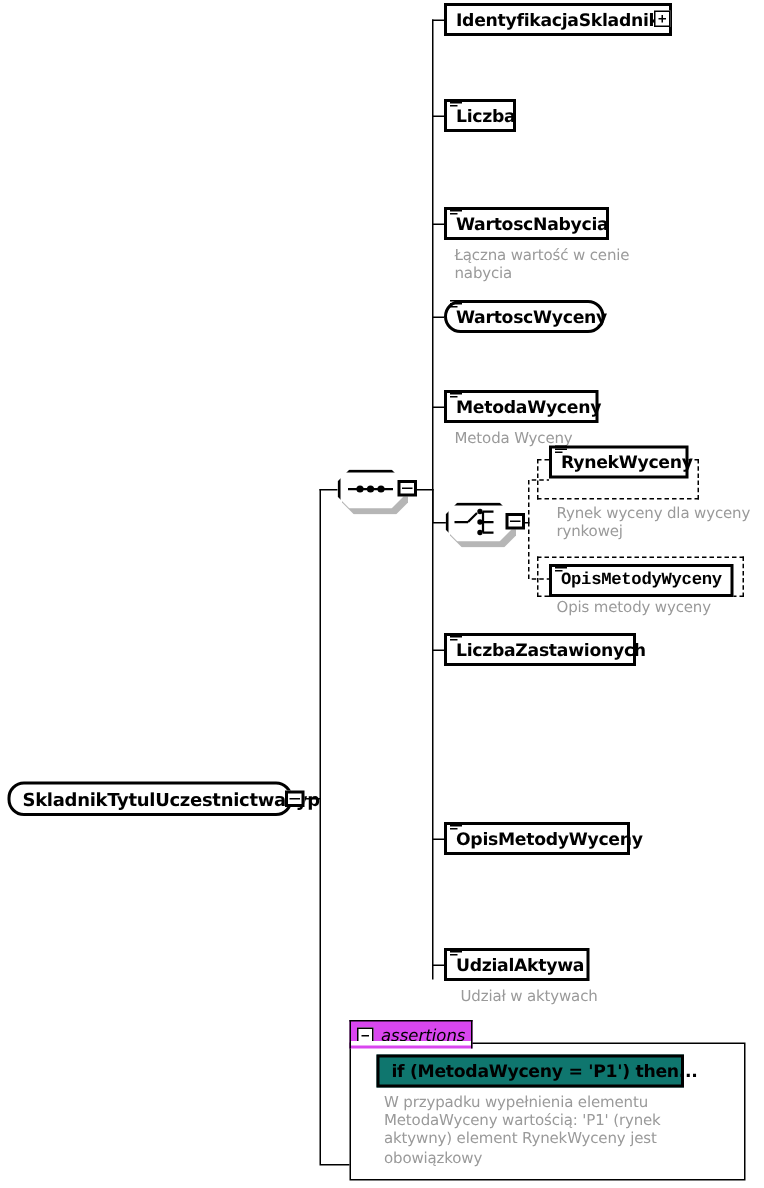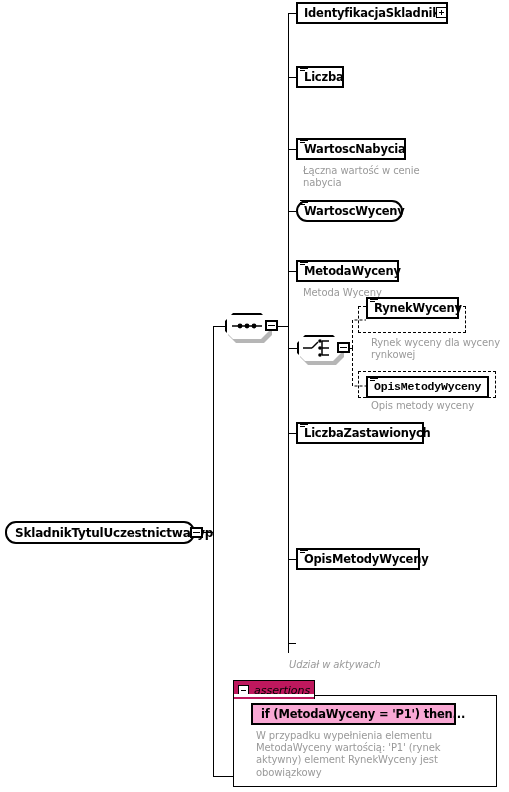--- a/index.html
+++ b/index.html
@@ -181,21 +181,21 @@
     position: absolute;
     box-sizing: border-box;
     border: 1px solid #000000;
     background: transparent;
   }
   .assert-tab {
     position: absolute;
     box-sizing: border-box;
     border: 1px solid #000000;
     border-bottom: none;
-    background: #be185d;
+    background: #d946ef;
     height: 19px;
     display: flex;
     align-items: center;
     padding: 0 6px 0 4px;
     gap: 5px;
   }
   .assert-tab .tab-label {
     font-size: 11px;
     font-style: italic;
     color: #000;
@@ -212,21 +212,21 @@
   .minusbox::before {
     content: "";
     position: absolute;
     left: 2px; top: 4px;
     width: 5px; height: 1px;
     background: #000;
   }
   .assert-node {
     position: absolute;
     box-sizing: border-box;
-    background: #f9a8d4;
+    background: #0f766e;
     border: 2px solid #000000;
     height: 22px;
     display: flex;
     align-items: center;
     padding: 0 8px;
     white-space: nowrap;
   }
   .assert-node .label {
     font-size: 11.5px;
     font-weight: bold;
@@ -394,21 +394,29 @@
   <div class="node" style="left:296px; top:548px; width:124px;">
     <span class="seq-glyph">
         <i></i>
         <i></i>
         <i></i>
       </span>
     <span class="label">OpisMetodyWyceny</span>
   </div>
 
   <div class="node-shadow" style="left:299px; top:636px; width:97px; height:23px;"></div>
-  <div class="annot" style="left:289px; top:659px; width:190px;font-style:italic;">Udział w aktywach</div>
+  <div class="node" style="left:296px; top:632px; width:97px;">
+    <span class="seq-glyph">
+        <i></i>
+        <i></i>
+        <i></i>
+      </span>
+    <span class="label">UdzialAktywa</span>
+  </div>
+  <div class="annot" style="left:307px; top:659px; width:190px;">Udział w aktywach</div>
 
   <div class="assert-group" style="left:233px; top:695px; width:264px; height:92px;"></div>
   <div class="assert-tab" style="left:233px; top:680px; width:82px;">
     <span class="minusbox"></span>
     <span class="tab-label">assertions</span>
   </div>
 
   <div style="position:absolute; left:234px; top:694px; width:80px; height:3px; background:#ffffff;"></div>
 
   <div class="node-shadow" style="left:254px; top:707px; width:205px; height:23px;"></div>

